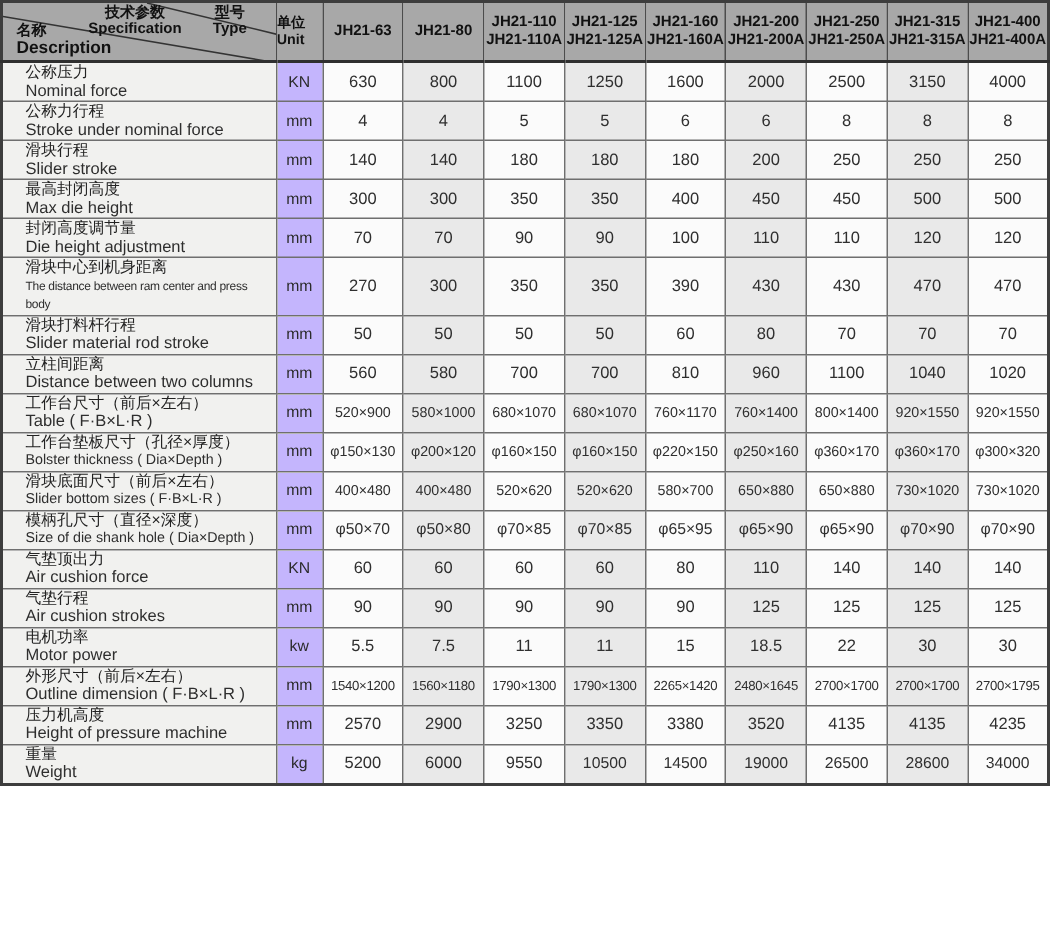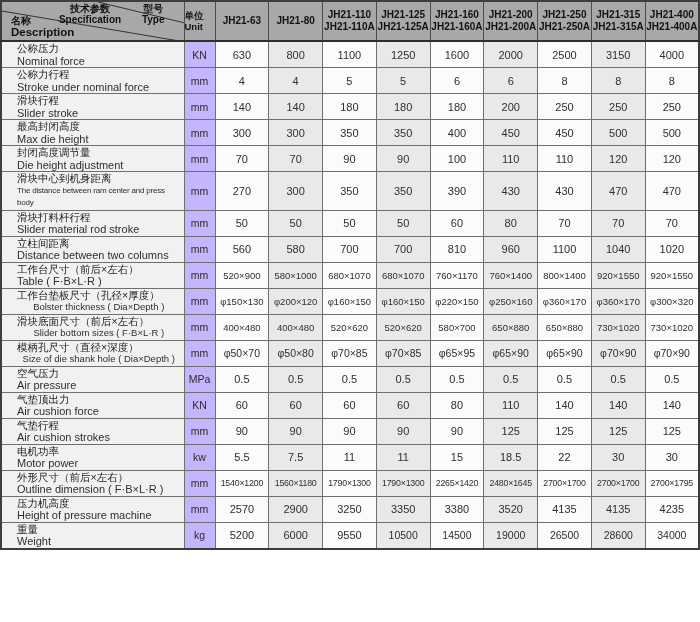--- a/index.html
+++ b/index.html
@@ -23,21 +23,21 @@
   .corner .enh{display:block;font-weight:bold;font-size:10px;line-height:11px;}
   .c-spec{top:2px;left:32px;width:112px;}
   .c-type{top:2px;right:19px;}
   .c-name{bottom:2px;left:9px;text-align:left !important;}
   .c-name .enh{font-size:11.5px;line-height:12px;}
   
   td.label{background:#f1f1ef;text-align:left;padding:0 3px 0 15px;}
   td.label span{display:block;}
   td.label .cn{font-size:10.5px;line-height:12.5px;color:#222;}
   td.label .en{font-size:11px;line-height:12.5px;color:#2e2e2e;}
-  td.label .en.en-s{font-size:9.5px;text-align:center;}
+  td.label .en.en-s{font-size:9.5px;}
   td.label .en.en-xs{font-size:8px;letter-spacing:-0.2px;}
   td.unit{background:#c4b5fd;text-align:center;font-size:10.5px;}
   td.unit.u-s{font-size:8.5px;}
   td.val{background:#fbfbfb;text-align:center;font-size:11px;color:#2f2f2f;}
   td.val.shade{background:#e9e9e9;}
   td.val.m{font-size:10.5px;text-align:center;}
   td.val.s{font-size:9.5px;}
   td.val.xs{font-size:8.8px;letter-spacing:-0.2px;}
 </style>
 </head>
@@ -307,36 +307,20 @@
         <td class="val m">φ70×85</td>
         <td class="val shade m">φ70×85</td>
         <td class="val m">φ65×95</td>
         <td class="val shade m">φ65×90</td>
         <td class="val m">φ65×90</td>
         <td class="val shade m">φ70×90</td>
         <td class="val m">φ70×90</td>
       </tr>
       <tr>
     <td class="label">
-      <span class="cn">空气压力</span>
-      <span class="en">Air pressure</span>
-    </td>
-    <td class="unit">MPa</td>
-  <td class="val">0.5</td>
-        <td class="val shade">0.5</td>
-        <td class="val">0.5</td>
-        <td class="val shade">0.5</td>
-        <td class="val">0.5</td>
-        <td class="val shade">0.5</td>
-        <td class="val">0.5</td>
-        <td class="val shade">0.5</td>
-        <td class="val">0.5</td>
-      </tr>
-      <tr>
-    <td class="label">
       <span class="cn">气垫顶出力</span>
       <span class="en">Air cushion force</span>
     </td>
     <td class="unit">KN</td>
   <td class="val">60</td>
         <td class="val shade">60</td>
         <td class="val">60</td>
         <td class="val shade">60</td>
         <td class="val">80</td>
         <td class="val shade">110</td>

